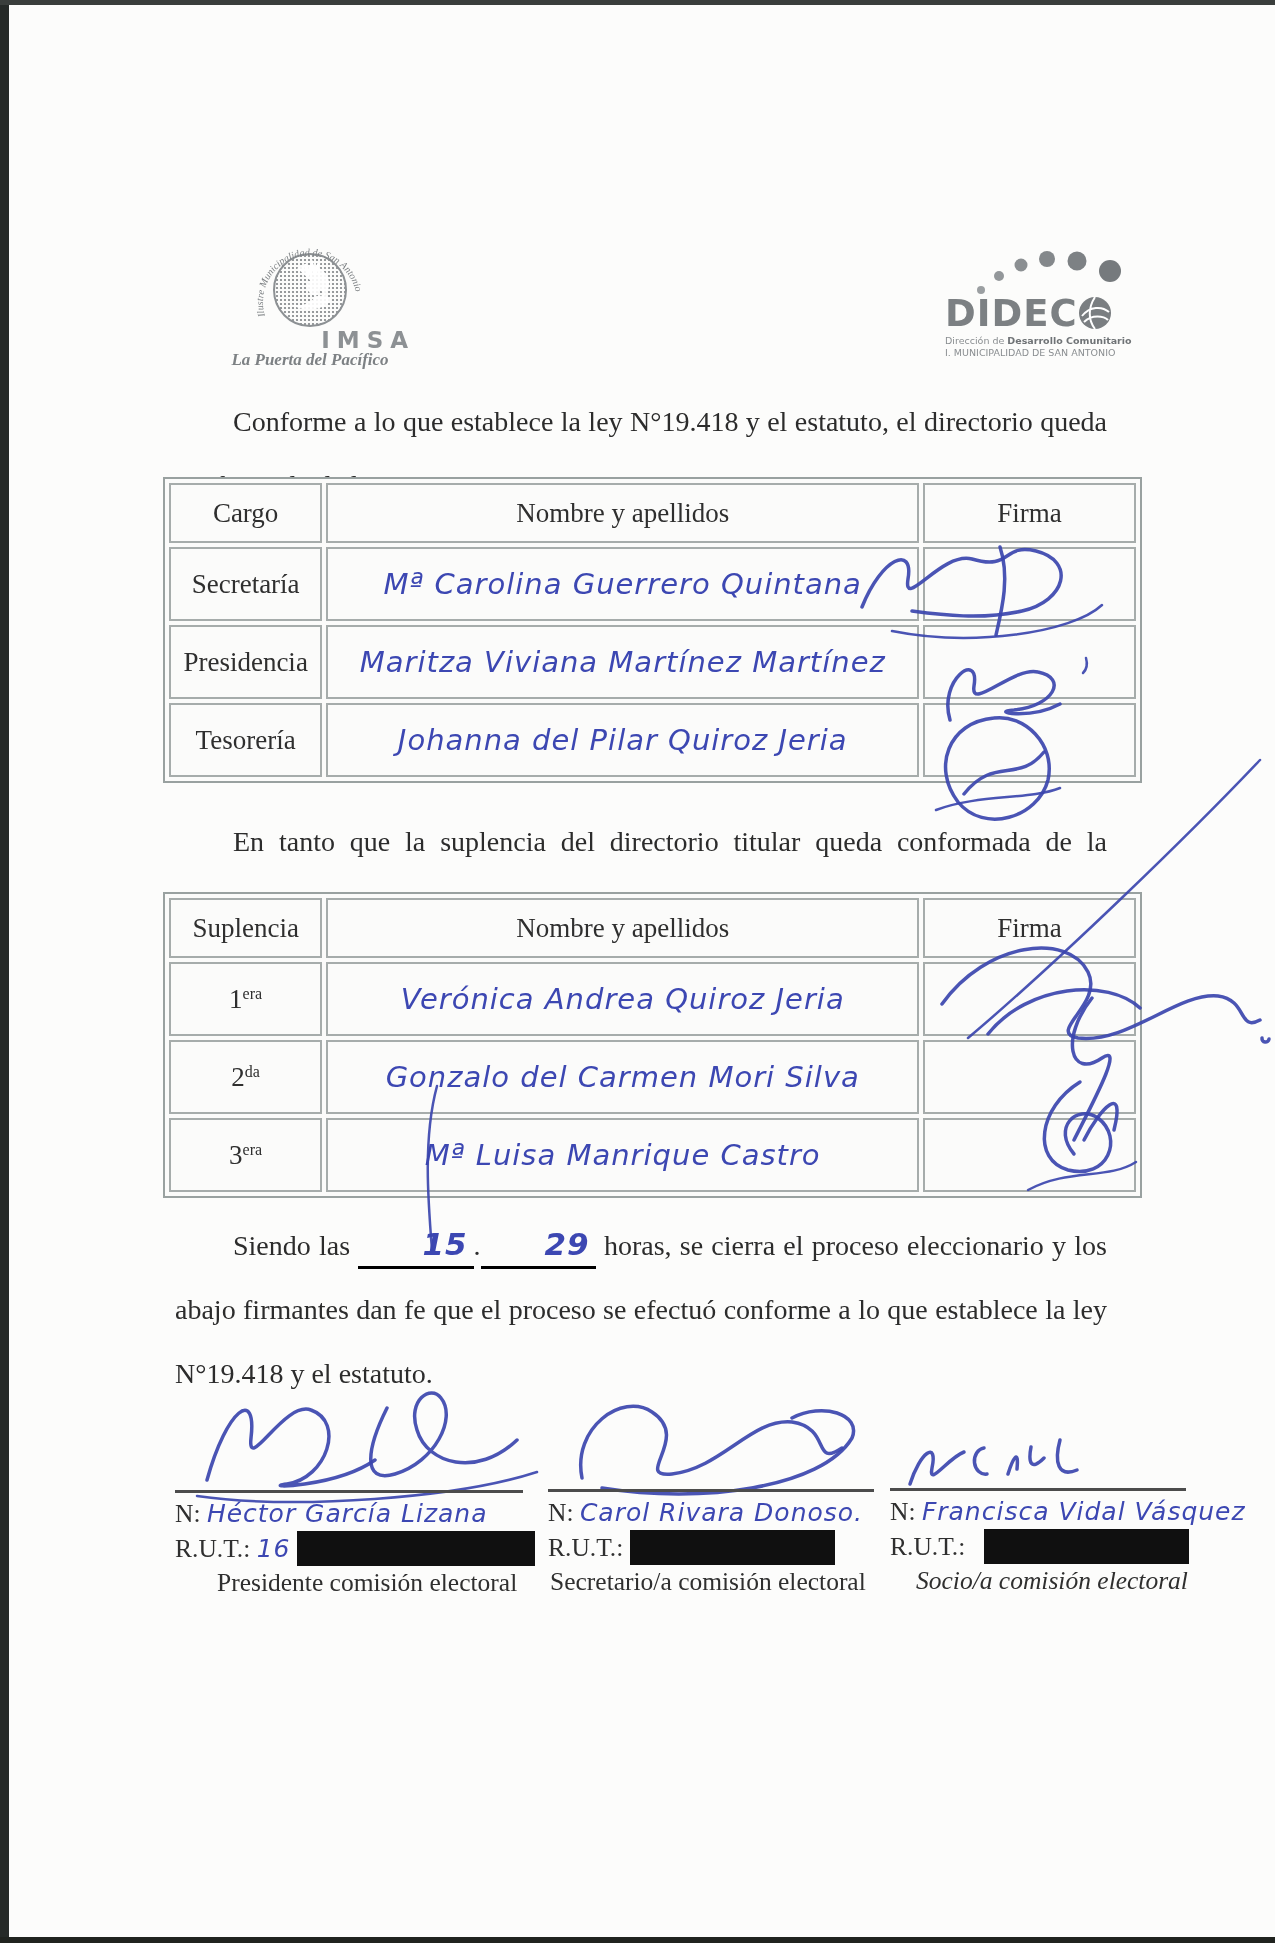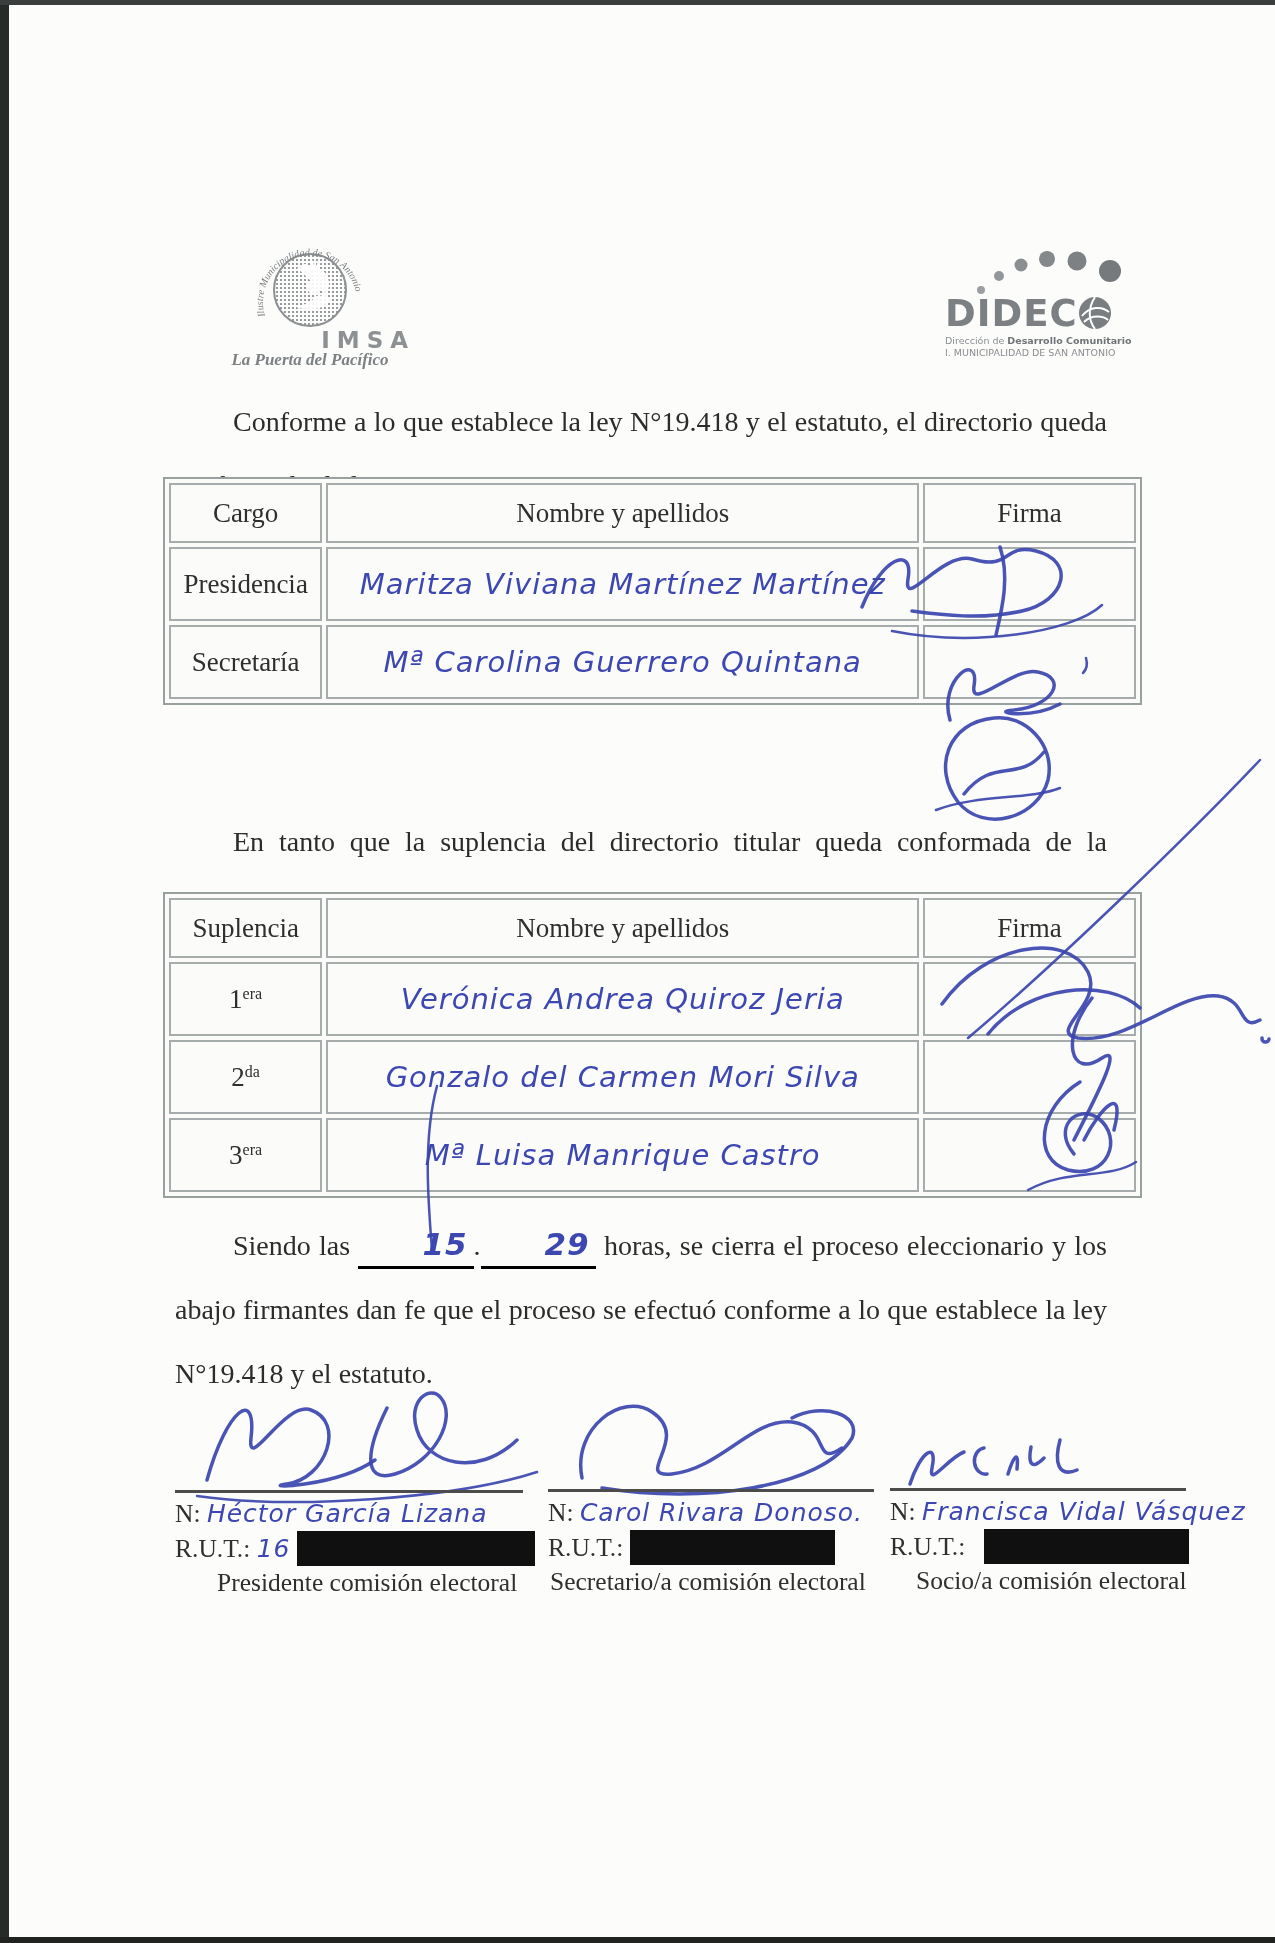--- a/index.html
+++ b/index.html
@@ -78,21 +78,21 @@
   
   .signer{position:absolute;font-size:25.5px;line-height:34px;}
   #signer-1{left:175px;top:1490px;width:348px;}
   #signer-2{left:548px;top:1489px;width:326px;}
   #signer-3{left:878px;top:1488px;width:296px;margin-left:12px;}
   .sigline{border-top:3px solid #4c4c4c;height:2px;margin-bottom:2px;}
   .srow{white-space:nowrap;}
   .srow .hw{font-size:25px;}
   .redact{display:inline-block;background:#101010;height:35px;vertical-align:-9px;}
   .redact.r1{width:238px;} .redact.r2{width:205px;} .redact.r3{width:205px;margin-left:12px;}
-  .role1{padding-left:42px;} .role2{padding-left:2px;} .role3{padding-left:26px;}
+  .role1{padding-left:42px;} .role2{padding-left:2px;} .role3{padding-left:26px;font-style:italic;}
 </style>
 </head>
 <body>
 
 <div class="page">
   <div class="edge-left"></div>
   <div class="edge-top"></div>
   <div class="edge-bottom"></div>
 
   <div class="imsa">
@@ -140,27 +140,32 @@
           <col class="c2">
           <col class="c3">
         </colgroup>
       <tbody>
           <tr>
         <th>Cargo</th>
         <th>Nombre y apellidos</th>
         <th>Firma</th>
       </tr>
       <tr>
+        <td>Secretaría</td>
+        <td class="nombre"><span class="hw">Mª Carolina Guerrero Quintana</span></td>
+        <td></td>
+      </tr>
+      <tr>
         <td>Presidencia</td>
         <td class="nombre"><span class="hw">Maritza Viviana Martínez Martínez</span></td>
         <td></td>
       </tr>
       <tr>
-        <td>Secretaría</td>
-        <td class="nombre"><span class="hw">Mª Carolina Guerrero Quintana</span></td>
+        <td>Tesorería</td>
+        <td class="nombre"><span class="hw">Johanna del Pilar Quiroz Jeria</span></td>
         <td></td>
       </tr>
     </tbody>
       </table>
   </div>
 
   <p class="para indent" id="para-suplencia">En tanto que la suplencia del directorio titular queda conformada de la siguiente manera.</p>
 
   <div class="tbl-wrap" id="tbl-suplencia">
     <table class="doc">

